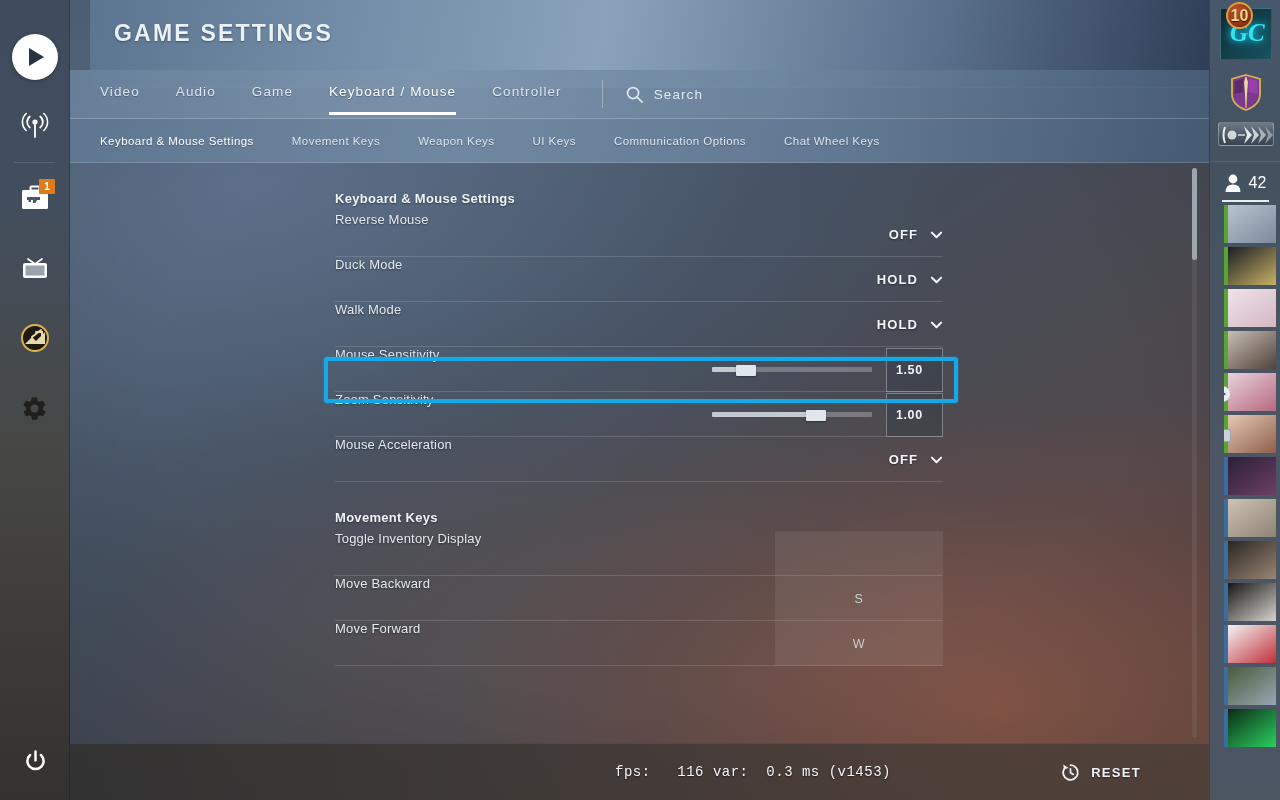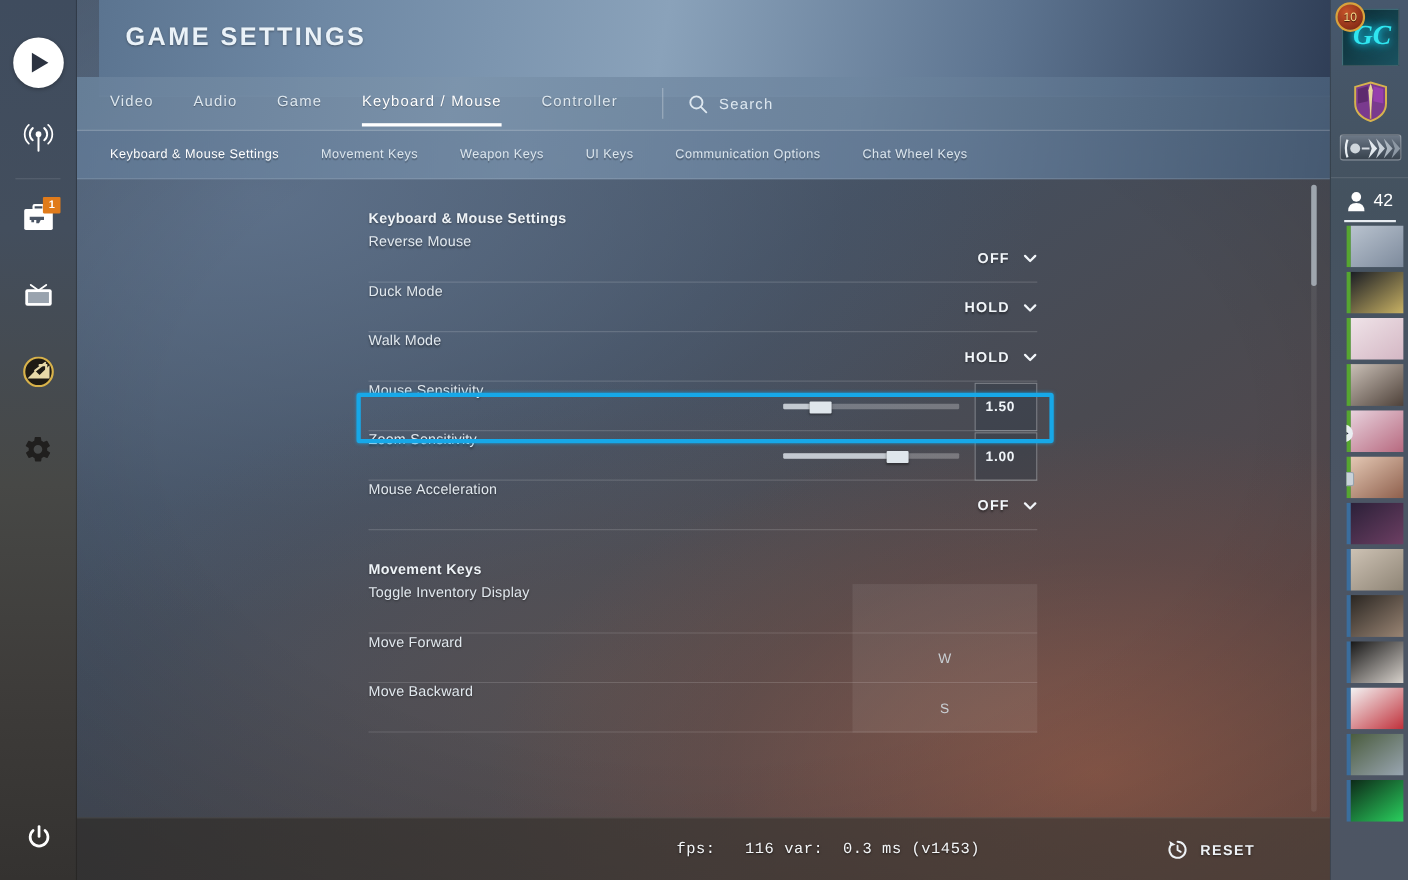--- a/index.html
+++ b/index.html
@@ -212,25 +212,25 @@
     position:absolute; left:10px; top:8px; width:52px; height:52px;
     background:linear-gradient(135deg,#0e2b34 0%,#123a44 40%,#1a5260 100%);
     border:1px solid rgba(255,255,255,.18); overflow:hidden;
   }
   #avatar-gc {
     position:absolute; left:9px; top:10px;
     font-family:"Liberation Serif", serif; font-style:italic; font-weight:bold;
     font-size:25px; color:#2fe6f0; text-shadow:0 0 7px #1ad2f0, 0 0 14px #0aa8cc;
   }
   #level-badge {
-    position:absolute; left:4px; top:2px; width:27px; height:27px; border-radius:50%;
+    position:absolute; left:16px; top:2px; width:27px; height:27px; border-radius:50%;
     background:radial-gradient(circle at 35% 30%, #c6532a 0%, #8c2f18 70%, #5c1d0e 100%);
     border:2px solid #d9a23c;
     display:flex; align-items:center; justify-content:center;
-    font-size:11px; font-weight:normal; color:#f5d98a; z-index:3;
+    font-size:16px; font-weight:bold; color:#f5d98a; z-index:3;
     text-shadow:0 1px 1px rgba(0,0,0,.7);
   }
   #rank-medal {
     position:absolute; left:19px; top:72px; width:34px; height:40px;
   }
   #skillgroup {
     position:absolute; left:8px; top:122px; width:56px; height:24px;
     background:linear-gradient(180deg,#6e7a88 0%,#4d5865 55%,#39434e 100%);
     border:1px solid rgba(255,255,255,.30); border-radius:3px; overflow:hidden;
   }
@@ -421,29 +421,29 @@
         </div>
       </div>
       <div class="section-head">Movement Keys</div>
       <div class="row">
         <div class="row-label">Toggle Inventory Display</div>
         <div class="row-right">
           <div class="key-box"></div>
         </div>
       </div>
       <div class="row">
+        <div class="row-label">Move Backward</div>
+        <div class="row-right">
+          <div class="key-box">S</div>
+        </div>
+      </div>
+      <div class="row">
         <div class="row-label">Move Forward</div>
         <div class="row-right">
           <div class="key-box">W</div>
-        </div>
-      </div>
-      <div class="row">
-        <div class="row-label">Move Backward</div>
-        <div class="row-right">
-          <div class="key-box">S</div>
         </div>
       </div>
     </div>
   <div id="scroll-track">
     <div id="scroll-thumb"></div>
   </div>
 </div>
 
 <div id="highlight"></div>
 

